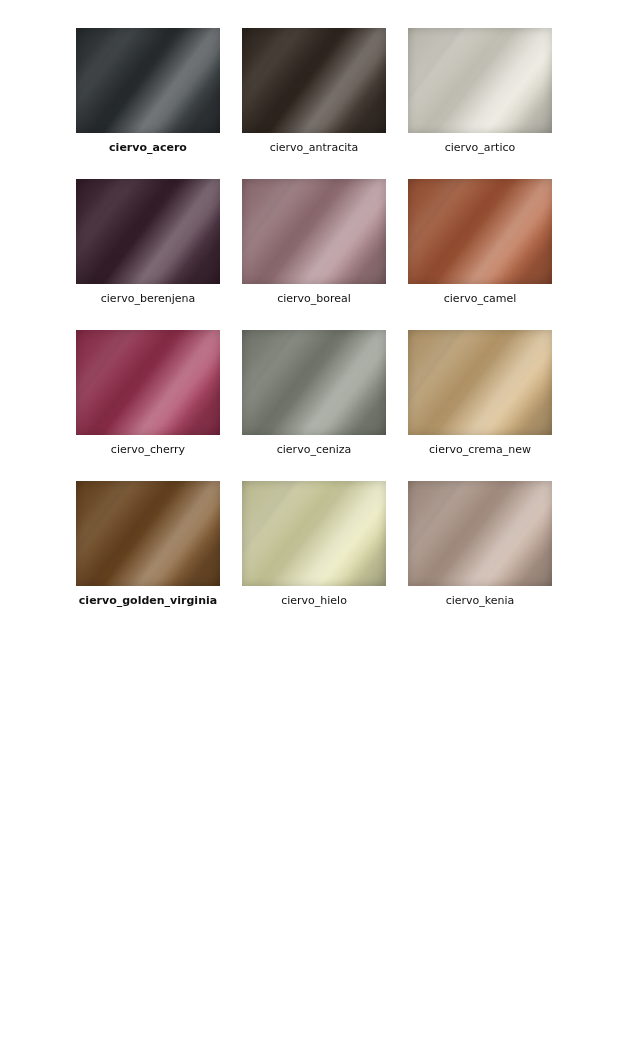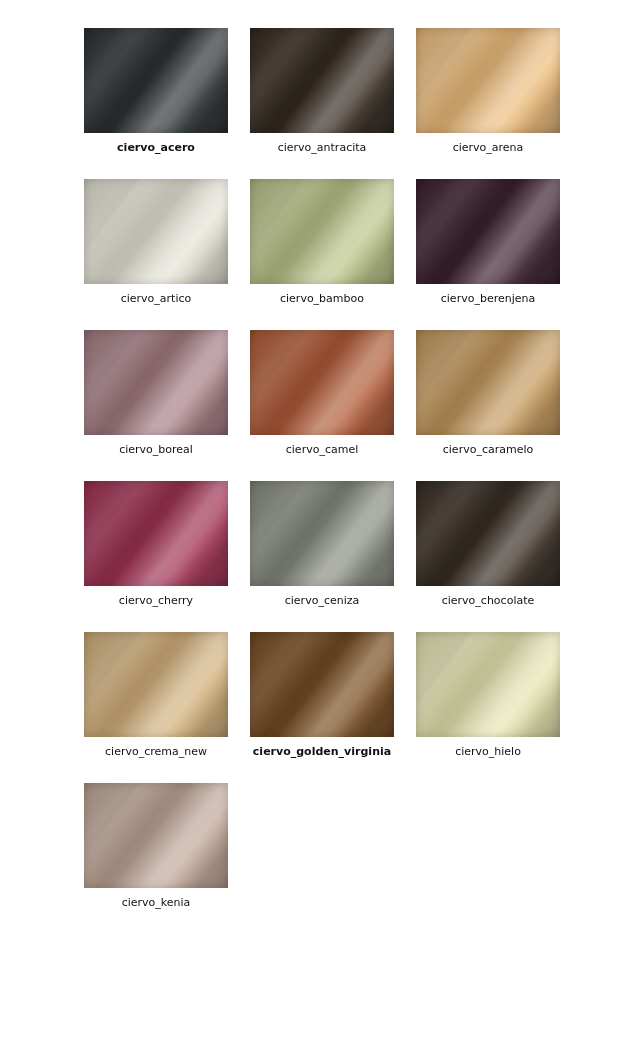--- a/index.html
+++ b/index.html
@@ -21,21 +21,20 @@
     row-gap: 24px;
     padding: 28px 0 0 84px;
     box-sizing: border-box;
   }
 
   .swatch-cell {
     width: 128px;
     display: flex;
     flex-direction: column;
     align-items: center;
-    margin-left: 8px;
   }
 
   .swatch-image {
     width: 144px;
     height: 105px;
     position: relative;
     overflow: hidden;
     background: #888;
   }
 
@@ -114,47 +113,29 @@
     <div class="swatch-cell">
       <div class="swatch-image" style="background: rgb(55, 44, 35);">
         <div class="sheen"></div>
         <div class="folds"></div>
         <div class="folds2"></div>
         <div class="vig"></div>
       </div>
       <div class="swatch-label">ciervo_antracita</div>
     </div>
     <div class="swatch-cell">
-      <div class="swatch-image" style="background: rgb(239, 193, 131);">
-        <div class="sheen"></div>
-        <div class="folds"></div>
-        <div class="folds2"></div>
-        <div class="vig"></div>
-      </div>
-      <div class="swatch-label">ciervo_arena</div>
-    </div>
-    <div class="swatch-cell">
       <div class="swatch-image" style="background: rgb(231, 229, 216);">
         <div class="sheen"></div>
         <div class="folds"></div>
         <div class="folds2"></div>
         <div class="vig"></div>
       </div>
       <div class="swatch-label">ciervo_artico</div>
     </div>
     <div class="swatch-cell">
-      <div class="swatch-image" style="background: rgb(191, 199, 142);">
-        <div class="sheen"></div>
-        <div class="folds"></div>
-        <div class="folds2"></div>
-        <div class="vig"></div>
-      </div>
-      <div class="swatch-label">ciervo_bamboo</div>
-    </div>
-    <div class="swatch-cell">
       <div class="swatch-image" style="background: rgb(62, 34, 50);">
         <div class="sheen"></div>
         <div class="folds"></div>
         <div class="folds2"></div>
         <div class="vig"></div>
       </div>
       <div class="swatch-label">ciervo_berenjena</div>
     </div>
     <div class="swatch-cell">
       <div class="swatch-image" style="background: rgb(169, 130, 136);">
@@ -168,56 +149,38 @@
     <div class="swatch-cell">
       <div class="swatch-image" style="background: rgb(180, 96, 60);">
         <div class="sheen"></div>
         <div class="folds"></div>
         <div class="folds2"></div>
         <div class="vig"></div>
       </div>
       <div class="swatch-label">ciervo_camel</div>
     </div>
     <div class="swatch-cell">
-      <div class="swatch-image" style="background: rgb(199, 158, 99);">
-        <div class="sheen"></div>
-        <div class="folds"></div>
-        <div class="folds2"></div>
-        <div class="vig"></div>
-      </div>
-      <div class="swatch-label">ciervo_caramelo</div>
-    </div>
-    <div class="swatch-cell">
       <div class="swatch-image" style="background: rgb(164, 53, 87);">
         <div class="sheen"></div>
         <div class="folds"></div>
         <div class="folds2"></div>
         <div class="vig"></div>
       </div>
       <div class="swatch-label">ciervo_cherry</div>
     </div>
     <div class="swatch-cell">
       <div class="swatch-image" style="background: rgb(139, 144, 132);">
         <div class="sheen"></div>
         <div class="folds"></div>
         <div class="folds2"></div>
         <div class="vig"></div>
       </div>
       <div class="swatch-label">ciervo_ceniza</div>
     </div>
     <div class="swatch-cell">
-      <div class="swatch-image" style="background: rgb(58, 47, 38);">
-        <div class="sheen"></div>
-        <div class="folds"></div>
-        <div class="folds2"></div>
-        <div class="vig"></div>
-      </div>
-      <div class="swatch-label">ciervo_chocolate</div>
-    </div>
-    <div class="swatch-cell">
       <div class="swatch-image" style="background: rgb(214, 181, 129);">
         <div class="sheen"></div>
         <div class="folds"></div>
         <div class="folds2"></div>
         <div class="vig"></div>
       </div>
       <div class="swatch-label">ciervo_crema_new</div>
     </div>
     <div class="swatch-cell">
       <div class="swatch-image" style="background: rgb(122, 80, 36);">

